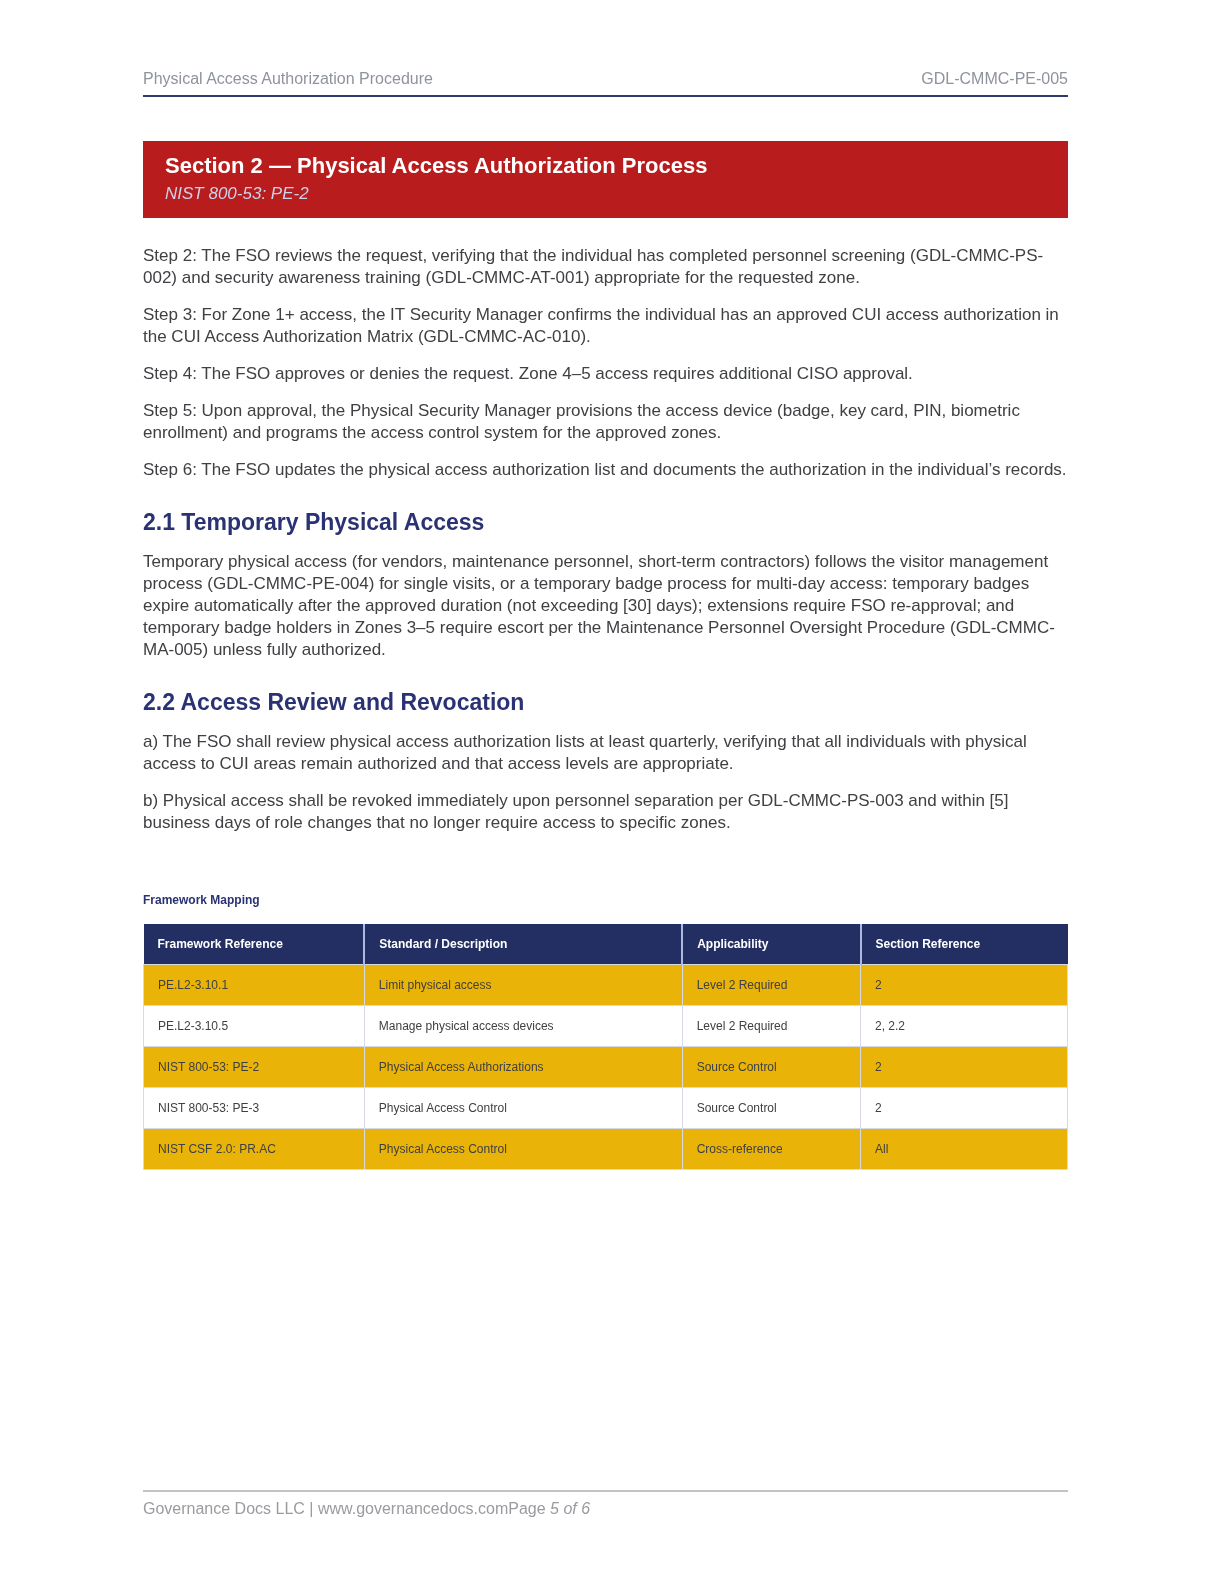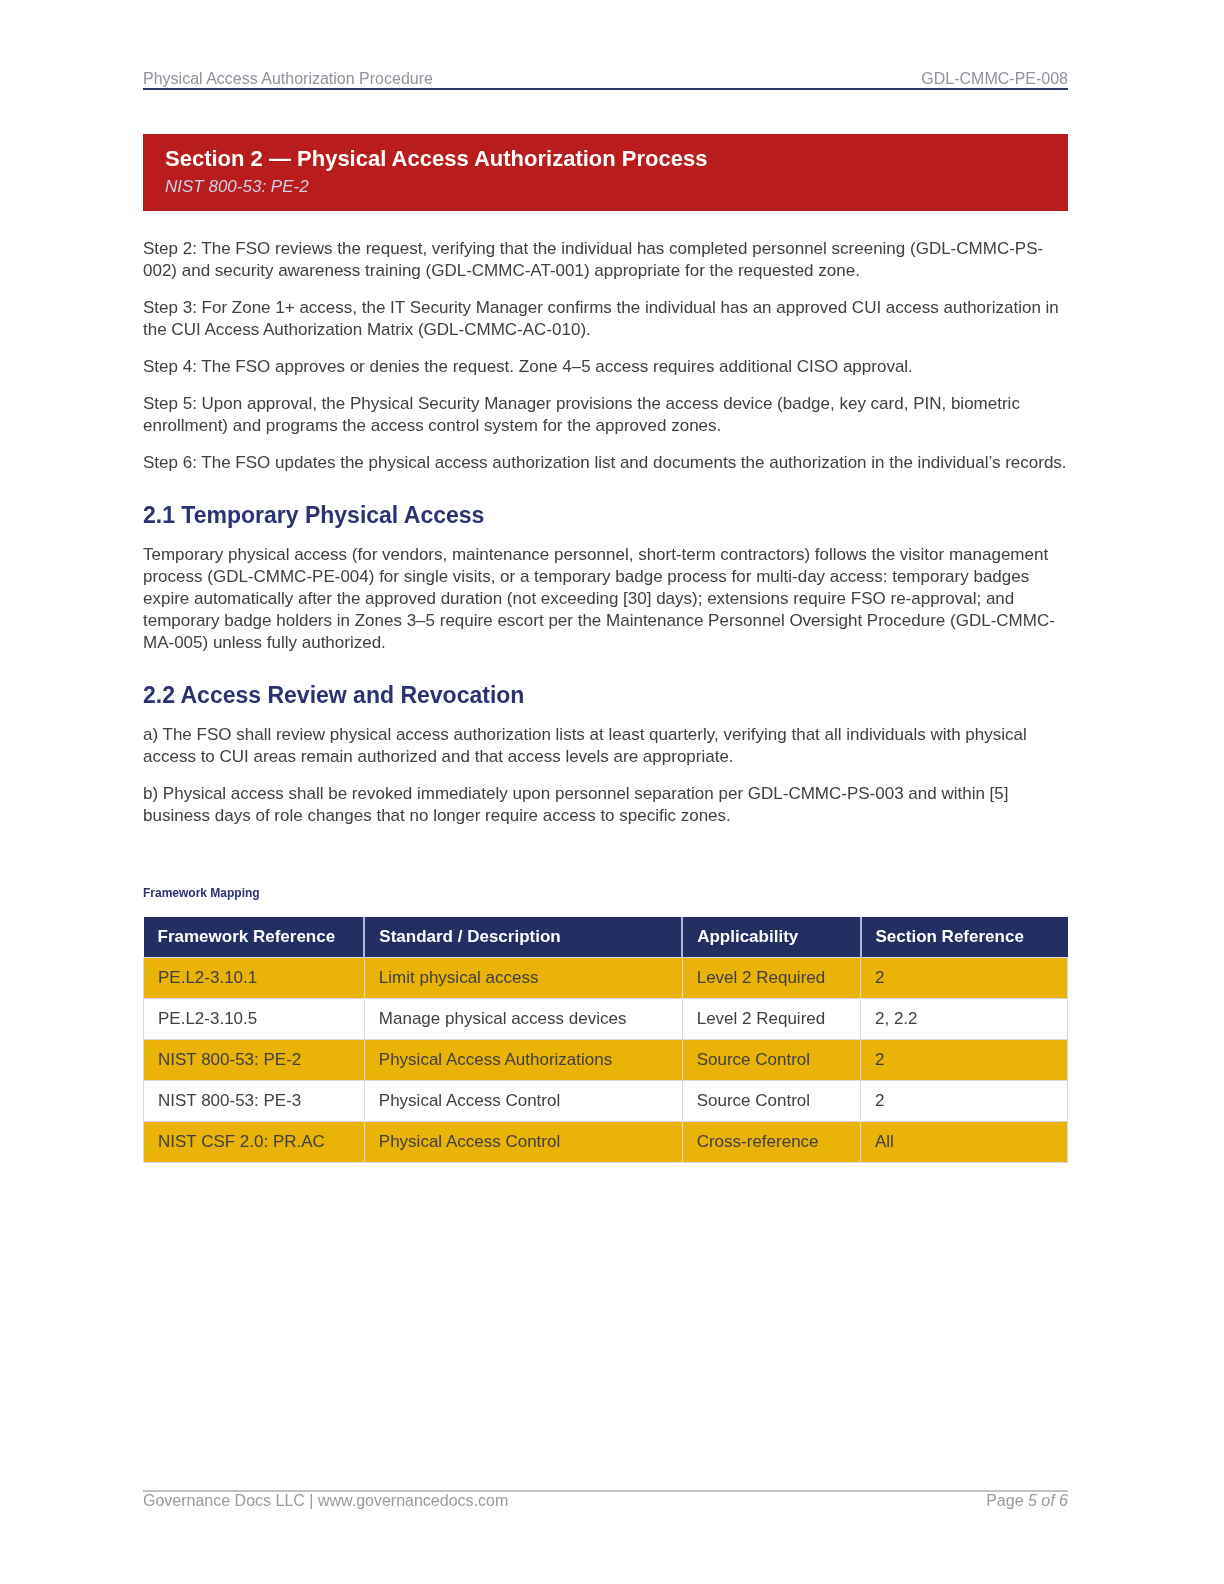--- a/index.html
+++ b/index.html
@@ -12,20 +12,21 @@
     font-family: "Liberation Sans", sans-serif;
     color: #3f4043;
     padding: 70px 156px 0 143px;
     overflow: hidden;
   }
   
   .doc-header {
     display: flex;
     justify-content: space-between;
     align-items: flex-end;
+    padding-bottom: 7px;
     border-bottom: 2px solid #2d3a6b;
   }
   .doc-header span {
     font-size: 16px;
     color: #8e939c;
   }
   
   .banner {
     margin-top: 44px;
     background: #b91c1c;
@@ -64,21 +65,21 @@
     font-size: 12px;
     line-height: 23px;
     font-weight: bold;
     color: #2a3273;
   }
   
   table.fm-table {
     width: 100%;
     border-collapse: collapse;
     table-layout: fixed;
-    font-size: 17px;
+    font-size: 12px;
     padding-left: 12px;
   }
   table.fm-table col.c1 { width: 23.9%; }
   table.fm-table col.c2 { width: 34.4%; }
   table.fm-table col.c3 { width: 19.3%; }
   table.fm-table col.c4 { width: 22.4%; }
   table.fm-table th {
     background: #232e63;
     color: #ffffff;
     font-weight: bold;
@@ -98,35 +99,35 @@
   }
   table.fm-table tr.stripe td { background: #eab308; }
   table.fm-table tr.plain td { background: #ffffff; }
   
   .doc-footer {
     position: absolute;
     left: 143px;
     right: 156px;
     top: 1490px;
     border-top: 2px solid #c3c3c7;
+    padding-top: 8px;
     display: flex;
-    justify-content: space-between;
     font-size: 16px;
     color: #9a9ba0;
   }
   .doc-footer .page-num em { font-style: italic; }
 </style>
 </head>
 <body>
 
 <div class="page">
 
   <div class="doc-header">
     <span>Physical Access Authorization Procedure</span>
-    <span>GDL-CMMC-PE-008</span>
+    <span>GDL-CMMC-PE-005</span>
   </div>
 
   <div class="banner">
     <div class="banner-title">Section 2 — Physical Access Authorization Process</div>
     <div class="banner-subtitle">NIST 800-53: PE-2</div>
   </div>
 
   <div class="body-block">
     <p class="body-para">Step 2: The FSO reviews the request, verifying that the individual has completed personnel screening (GDL-CMMC-PS-002) and security awareness training (GDL-CMMC-AT-001) appropriate for the requested zone.</p>
     <p class="body-para">Step 3: For Zone 1+ access, the IT Security Manager confirms the individual has an approved CUI access authorization in the CUI Access Authorization Matrix (GDL-CMMC-AC-010).</p>

